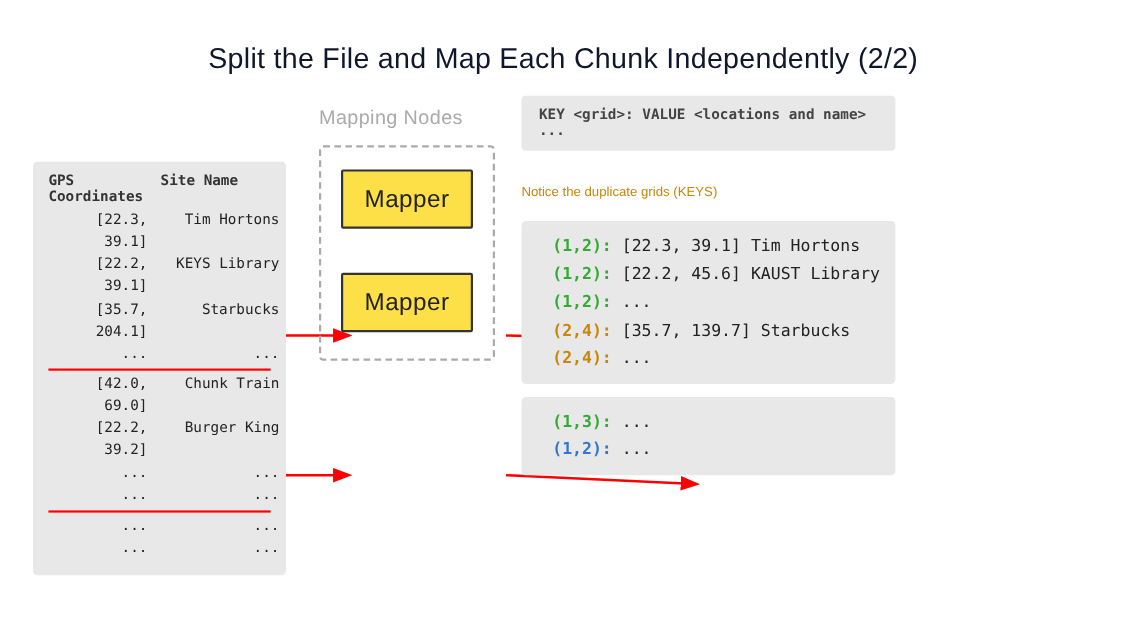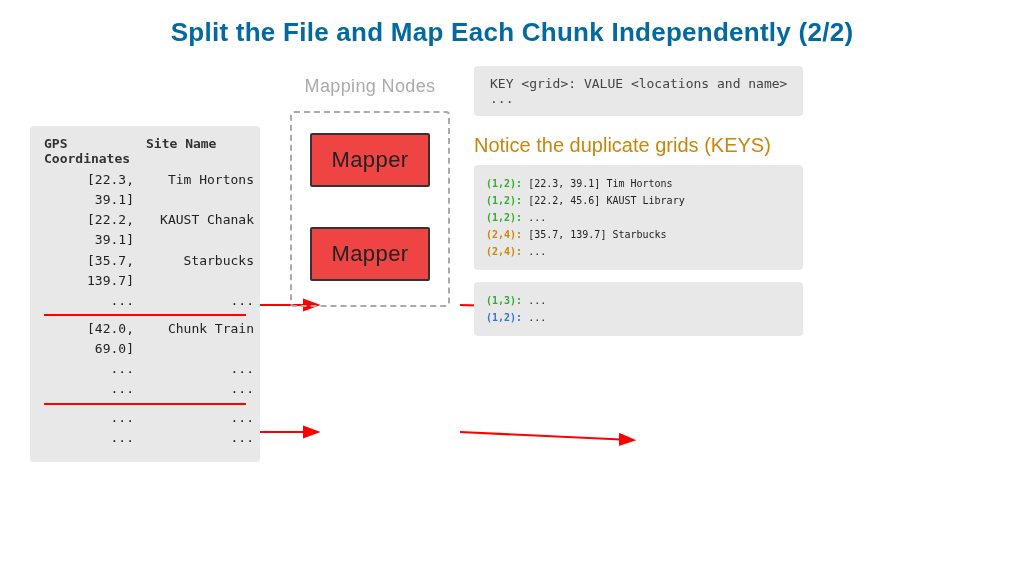--- a/index.html
+++ b/index.html
@@ -8,23 +8,23 @@
       height: 576px;
       background: #fff;
       font-family: 'Segoe UI', Arial, sans-serif;
       overflow: hidden;
       position: relative;
     }
 
     .page-title {
       text-align: center;
       font-size: 26px;
-      font-weight: 700;
-      color: #0369a1;
-      padding-top: 17px;
+      font-weight: 400;
+      color: #0f172a;
+      padding-top: 38px;
       padding-bottom: 18px;
       letter-spacing: 0.01em;
     }
 
     .main-content {
       display: flex;
       flex-direction: row;
       align-items: flex-start;
       padding: 0 30px;
       gap: 0;
@@ -66,21 +66,20 @@
     .red-divider {
       border: none;
       border-top: 2px solid red;
       margin: 3px 0;
     }
 
     
     .mapping-nodes-container {
       display: flex;
       flex-direction: column;
-      align-items: center;
       margin-left: 30px;
       margin-top: 10px;
       position: relative;
     }
 
     .mapping-nodes-label {
       font-size: 18px;
       color: #aaa;
       margin-bottom: 14px;
       letter-spacing: 0.02em;
@@ -91,21 +90,21 @@
       border-radius: 4px;
       padding: 20px 18px 24px 18px;
       display: flex;
       flex-direction: column;
       gap: 40px;
       align-items: center;
       position: relative;
     }
 
     .mapper-box {
-      background: #ef4444;
+      background: #fde047;
       border: 2.5px solid #333;
       border-radius: 2px;
       width: 120px;
       height: 54px;
       display: flex;
       align-items: center;
       justify-content: center;
       font-size: 22px;
       font-weight: 500;
       color: #222;
@@ -121,36 +120,37 @@
       margin-top: 0;
     }
 
     .key-box-top {
       background: #e8e8e8;
       border-radius: 4px;
       padding: 10px 16px 10px 16px;
       font-size: 13px;
       font-family: monospace;
       color: #444;
-      margin-bottom: 18px;
+      margin-bottom: 30px;
       min-width: 290px;
+      font-weight: bold;
     }
 
     .notice-label {
-      font-size: 20px;
+      font-size: 12px;
       color: #c8860a;
-      margin-bottom: 8px;
+      margin-bottom: 20px;
       font-weight: 400;
     }
 
     .output-box {
       background: #e8e8e8;
       border-radius: 4px;
-      padding: 10px 14px 10px 12px;
-      font-size: 10px;
+      padding: 10px 14px 10px 28px;
+      font-size: 15px;
       font-family: monospace;
       min-width: 290px;
       line-height: 1.7;
       margin-bottom: 12px;
     }
 
     .key-green { color: #3a3; font-weight: bold; }
     .key-orange { color: #c8860a; font-weight: bold; }
     .key-blue { color: #3377cc; font-weight: bold; }
     .val-text { color: #222; }
@@ -193,35 +193,39 @@
       <span class="col-site">Site Name</span>
     </div>
     <div class="table-body">
 
       <div class="data-row">
         <span class="col-gps">[22.3,  39.1]</span>
         <span class="col-site">Tim Hortons</span>
       </div>
       <div class="data-row">
         <span class="col-gps">[22.2,  39.1]</span>
-        <span class="col-site">KAUST Chanak</span>
-      </div>
-      <div class="data-row">
-        <span class="col-gps">[35.7, 139.7]</span>
+        <span class="col-site">KEYS Library</span>
+      </div>
+      <div class="data-row">
+        <span class="col-gps">[35.7, 204.1]</span>
         <span class="col-site">Starbucks</span>
       </div>
       <div class="data-row">
         <span class="col-gps">...</span>
         <span class="col-site">...</span>
       </div>
       <hr class="red-divider">
 
       <div class="data-row">
         <span class="col-gps">[42.0,  69.0]</span>
         <span class="col-site">Chunk Train</span>
+      </div>
+      <div class="data-row">
+        <span class="col-gps">[22.2,  39.2]</span>
+        <span class="col-site">Burger King</span>
       </div>
       <div class="data-row">
         <span class="col-gps">...</span>
         <span class="col-site">...</span>
       </div>
       <div class="data-row">
         <span class="col-gps">...</span>
         <span class="col-site">...</span>
       </div>
       <hr class="red-divider">

